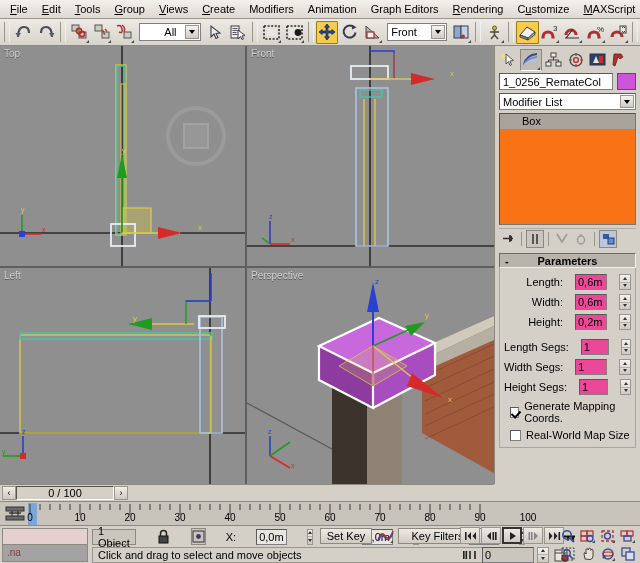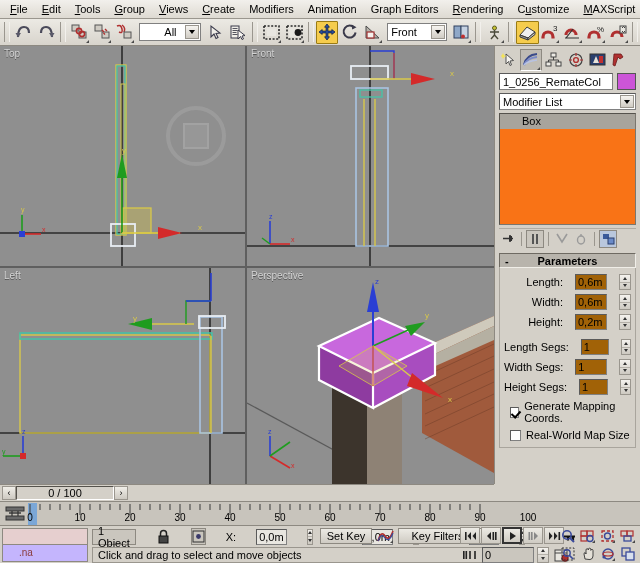--- a/index.html
+++ b/index.html
@@ -116,21 +116,21 @@
     justify-content: center; position: relative;
   }
   .rollhdr .minus { position: absolute; left: 5px; font-weight: bold; }
   .rollbody {
     border: 1px solid #a9a59d; border-top: none; padding: 6px 4px 6px 4px;
     background: #d4d0c8;
   }
   .prow { display: flex; align-items: center; justify-content: flex-end; margin-bottom: 4px; gap: 12px; }
   .plabel { font-size: 11px; white-space: nowrap; }
   .pfield {
-    width: 32px; height: 16px; background: #a16207; border: 1px solid #808080;
+    width: 32px; height: 16px; background: #ec4899; border: 1px solid #808080;
     border-top-color: #5a5a5a; border-left-color:#5a5a5a;
     font-size: 11px; padding: 0 2px; line-height: 14px;
   }
   .spin {
     width: 12px; height: 16px; display: flex; flex-direction: column;
     border: 1px solid #9a968e; background: linear-gradient(#f4f2ee,#cdc9c1);
   }
   .spin div { flex: 1; display: flex; align-items: center; justify-content: center; }
   .spin div:first-child { border-bottom: 1px solid #b5b1a9; }
   .caret-u-s { width:0;height:0;border-left:2.5px solid transparent;border-right:2.5px solid transparent;border-bottom:3px solid #333; }
@@ -165,22 +165,22 @@
   .tb-icon { position: absolute; left: 4px; top: 3px; width: 22px; height: 17px; }
   .ruler { position: absolute; left: 28px; top: 0; right: 0; height: 24px; }
   .ticklbl { position: absolute; top: 10px; font-size: 10px; color: #000; transform: translateX(-50%); }
   .frame0 { position: absolute; top: 1px; width: 9px; height: 22px; background: #7ba7d7; }
 
   
   .statusbar { position: absolute; top: 525px; left: 0; width: 640px; height: 38px;
                background: #d4d0c8; border-top: 1px solid #8d8981; }
   .mini-listener { position: absolute; left: 2px; top: 2px; width: 86px; height: 34px; }
   .ml-top { height: 17px; background: #e6cfcf; border: 1px solid #8d8981; }
-  .ml-bot { height: 17px; background: #c4b5fd; border: 1px solid #8d8981; border-top: none;
-            font-size: 10px; padding-left: 16px; line-height: 15px; color: #8a3b3b; }
+  .ml-bot { height: 17px; background: #a3a3a3; border: 1px solid #8d8981; border-top: none;
+            font-size: 10px; padding-left: 4px; line-height: 15px; color: #8a3b3b; }
   .statfields { position: absolute; left: 92px; top: 2px; width: 404px; height: 17px;
                 display: flex; align-items: center; gap: 20px; }
   .statbox { height: 16px; border: 1px solid #8d8981; background: #cac6be;
              display: flex; align-items: center; padding: 0 5px; font-size: 11px; }
   .coordfield { width: 62px; height: 16px; background: #e8e6e0; border: 1px solid #808080;
                 border-top-color:#5a5a5a; border-left-color:#5a5a5a;
                 font-size: 11px; padding: 0 2px; line-height: 14px; }
   .prompt { position: absolute; left: 92px; top: 21px; width: 404px; height: 16px;
             background: #d4d0c8; border: 1px solid #9a968e; font-size: 11px;
             padding-left: 5px; line-height: 14px; }

